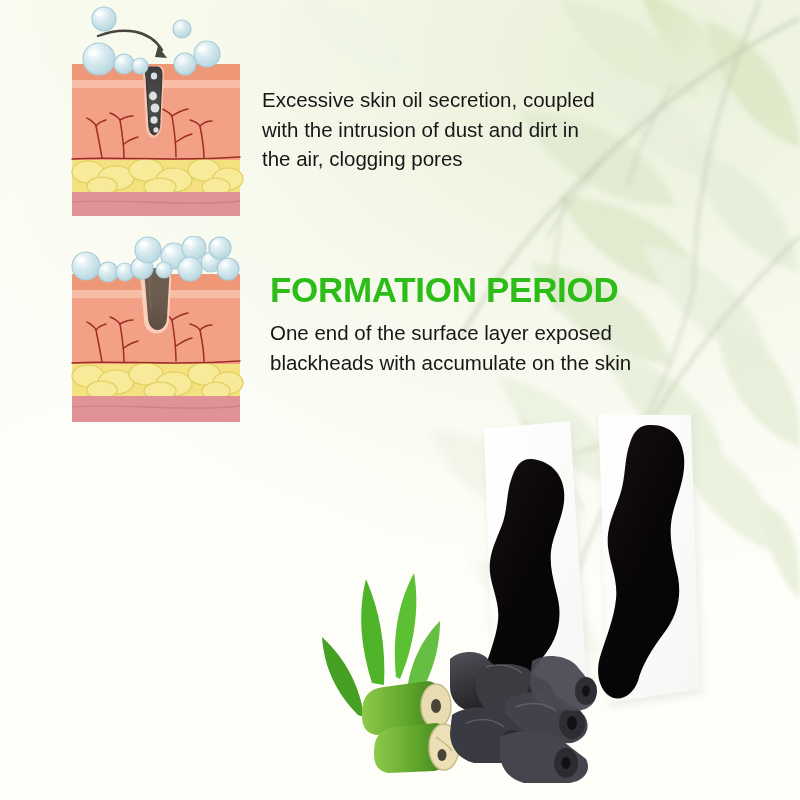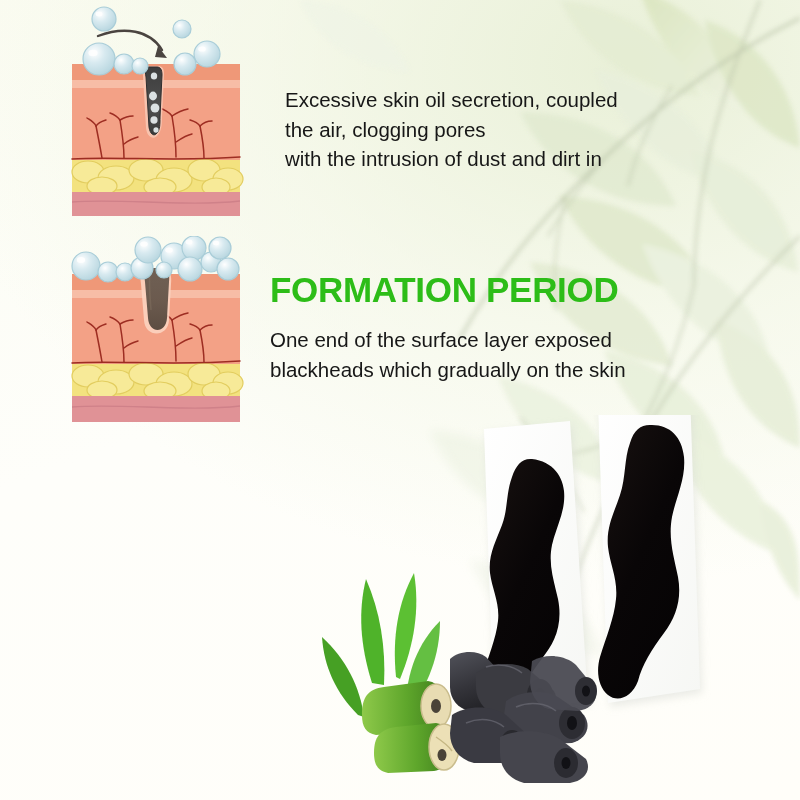--- a/index.html
+++ b/index.html
@@ -255,32 +255,32 @@
         <ellipse cx="13" cy="24" rx="4.2" ry="3"></ellipse>
         <ellipse cx="76" cy="8" rx="3.8" ry="2.6"></ellipse>
         <ellipse cx="101" cy="14" rx="3.8" ry="2.6"></ellipse>
         <ellipse cx="121" cy="6" rx="3.4" ry="2.4"></ellipse>
         <ellipse cx="148" cy="7" rx="3.2" ry="2.2"></ellipse>
       </g>
     </svg>
   </div>
 
   <div class="text-block" style="left:262px;top:74px;width:420px;">
-    <div class="body-copy" style="margin-top:11px;margin-left:23px;">
+    <div class="body-copy" style="margin-top:11px;">
       <span>Excessive skin oil secretion, coupled</span>
+      <span>with the intrusion of dust and dirt in</span>
       <span>the air, clogging pores</span>
-      <span>with the intrusion of dust and dirt in</span>
     </div>
   </div>
 
   <div class="text-block" style="left:270px;top:272px;width:450px;">
     <p class="heading">FORMATION PERIOD</p>
-    <div class="body-copy" style="margin-top:18px;">
+    <div class="body-copy" style="margin-top:11px;">
       <span>One end of the surface layer exposed</span>
-      <span>blackheads which gradually on the skin</span>
+      <span>blackheads with accumulate on the skin</span>
     </div>
   </div>
 
   <div class="product-area" style="left:300px;top:415px;width:500px;height:385px;">
     <svg width="500" height="385" viewBox="0 0 500 385" aria-hidden="true">
       <defs>
         <linearGradient id="paper" x1="0" y1="0" x2="1" y2="1">
           <stop offset="0%" stop-color="#ffffff"></stop>
           <stop offset="100%" stop-color="#f6f7f4"></stop>
         </linearGradient>

